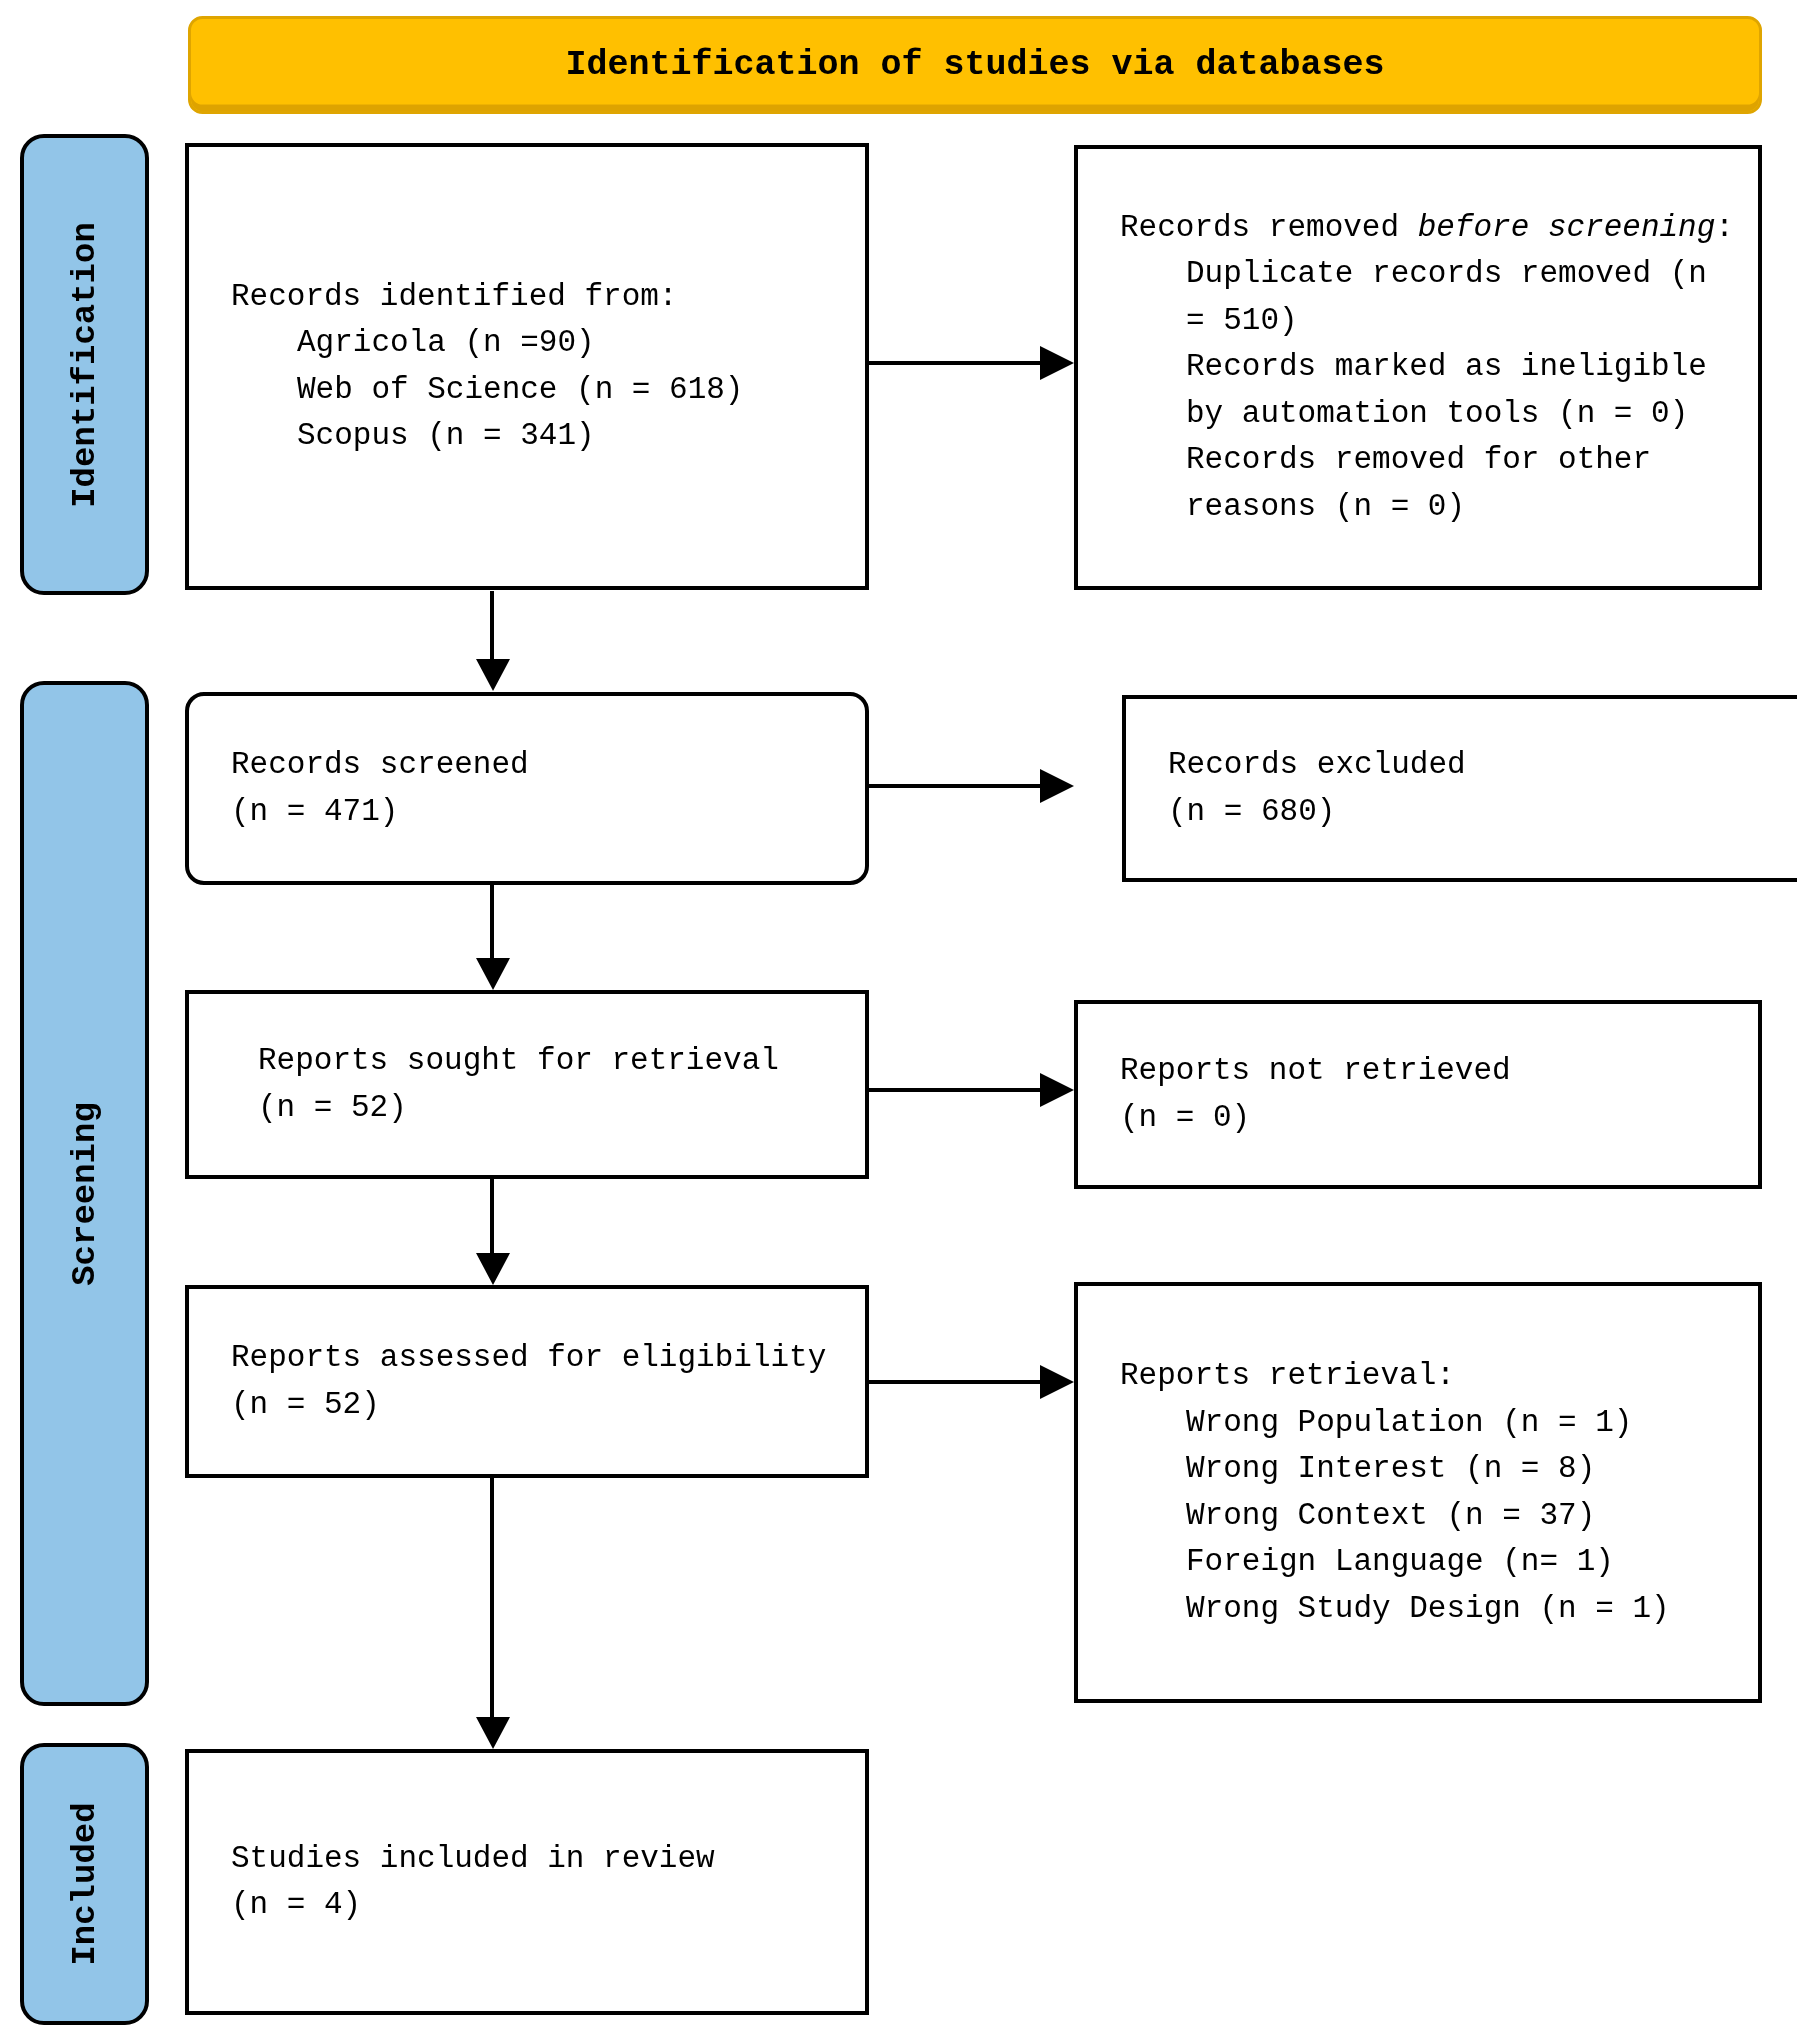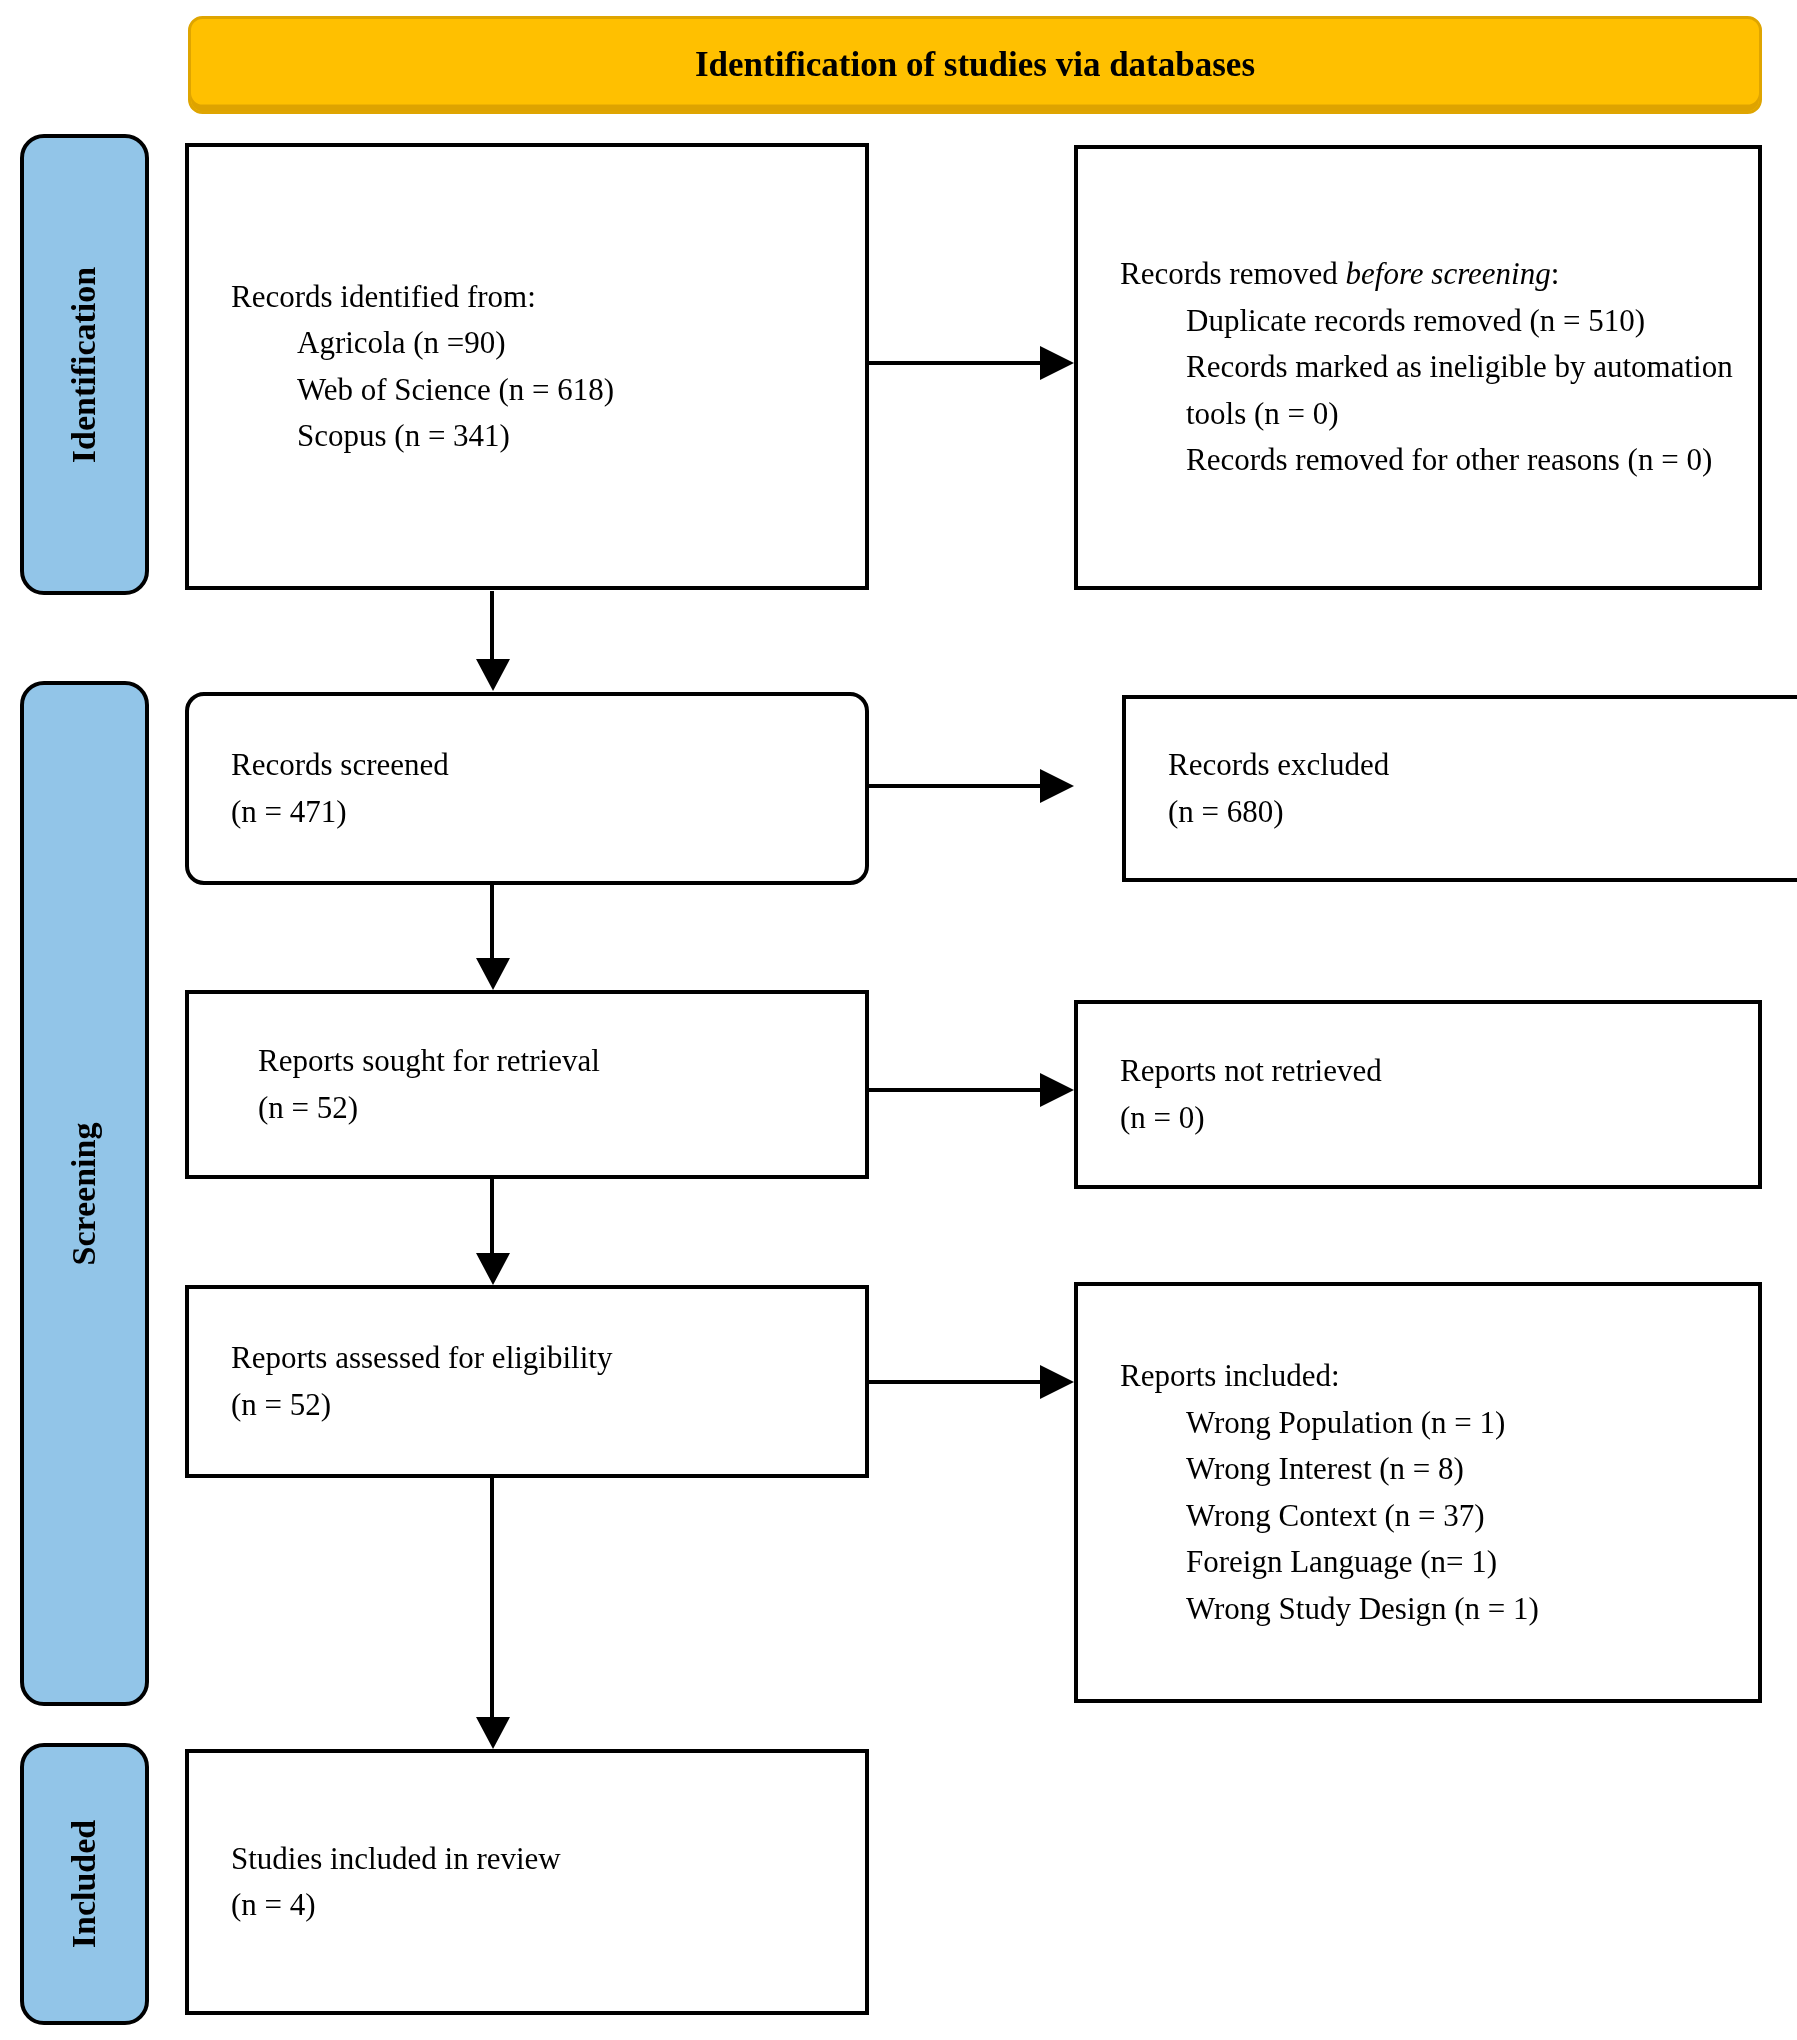--- a/index.html
+++ b/index.html
@@ -2,21 +2,21 @@
 <html style="font-size:13px"><head>
 <meta charset="utf-8">
 <style>
   * { margin: 0; padding: 0; box-sizing: border-box; }
   html, body { background: #ffffff; }
   #canvas {
     position: relative;
     width: 1798px;
     height: 2040px;
     background: #ffffff;
-    font-family: Liberation Serif, serif;
+    font-family: Liberation Mono, monospace;
     color: #000000;
   }
   .banner {
     position: absolute;
     left: 188px; top: 16px;
     width: 1574px; height: 98px;
     background: #FFC000;
     border: 3.2px solid #DFA500;
     border-radius: 14.5px;
     display: flex; align-items: center; justify-content: center;
@@ -156,21 +156,21 @@
 
   <div class="box" id="box-assessed">
     <div class="box-inner">
       <div>Reports assessed for eligibility</div>
       <div>(n = 52)</div>
     </div>
   </div>
 
   <div class="box" id="box-rep-excluded">
     <div class="box-inner">
-      <div>Reports included:</div>
+      <div>Reports retrieval:</div>
       <div class="hang">Wrong Population (n = 1)</div>
       <div class="hang">Wrong Interest (n = 8)</div>
       <div class="hang">Wrong Context (n = 37)</div>
       <div class="hang">Foreign Language (n= 1)</div>
       <div class="hang">Wrong Study Design (n = 1)</div>
     </div>
   </div>
 
   <div class="box" id="box-included">
     <div class="box-inner">

